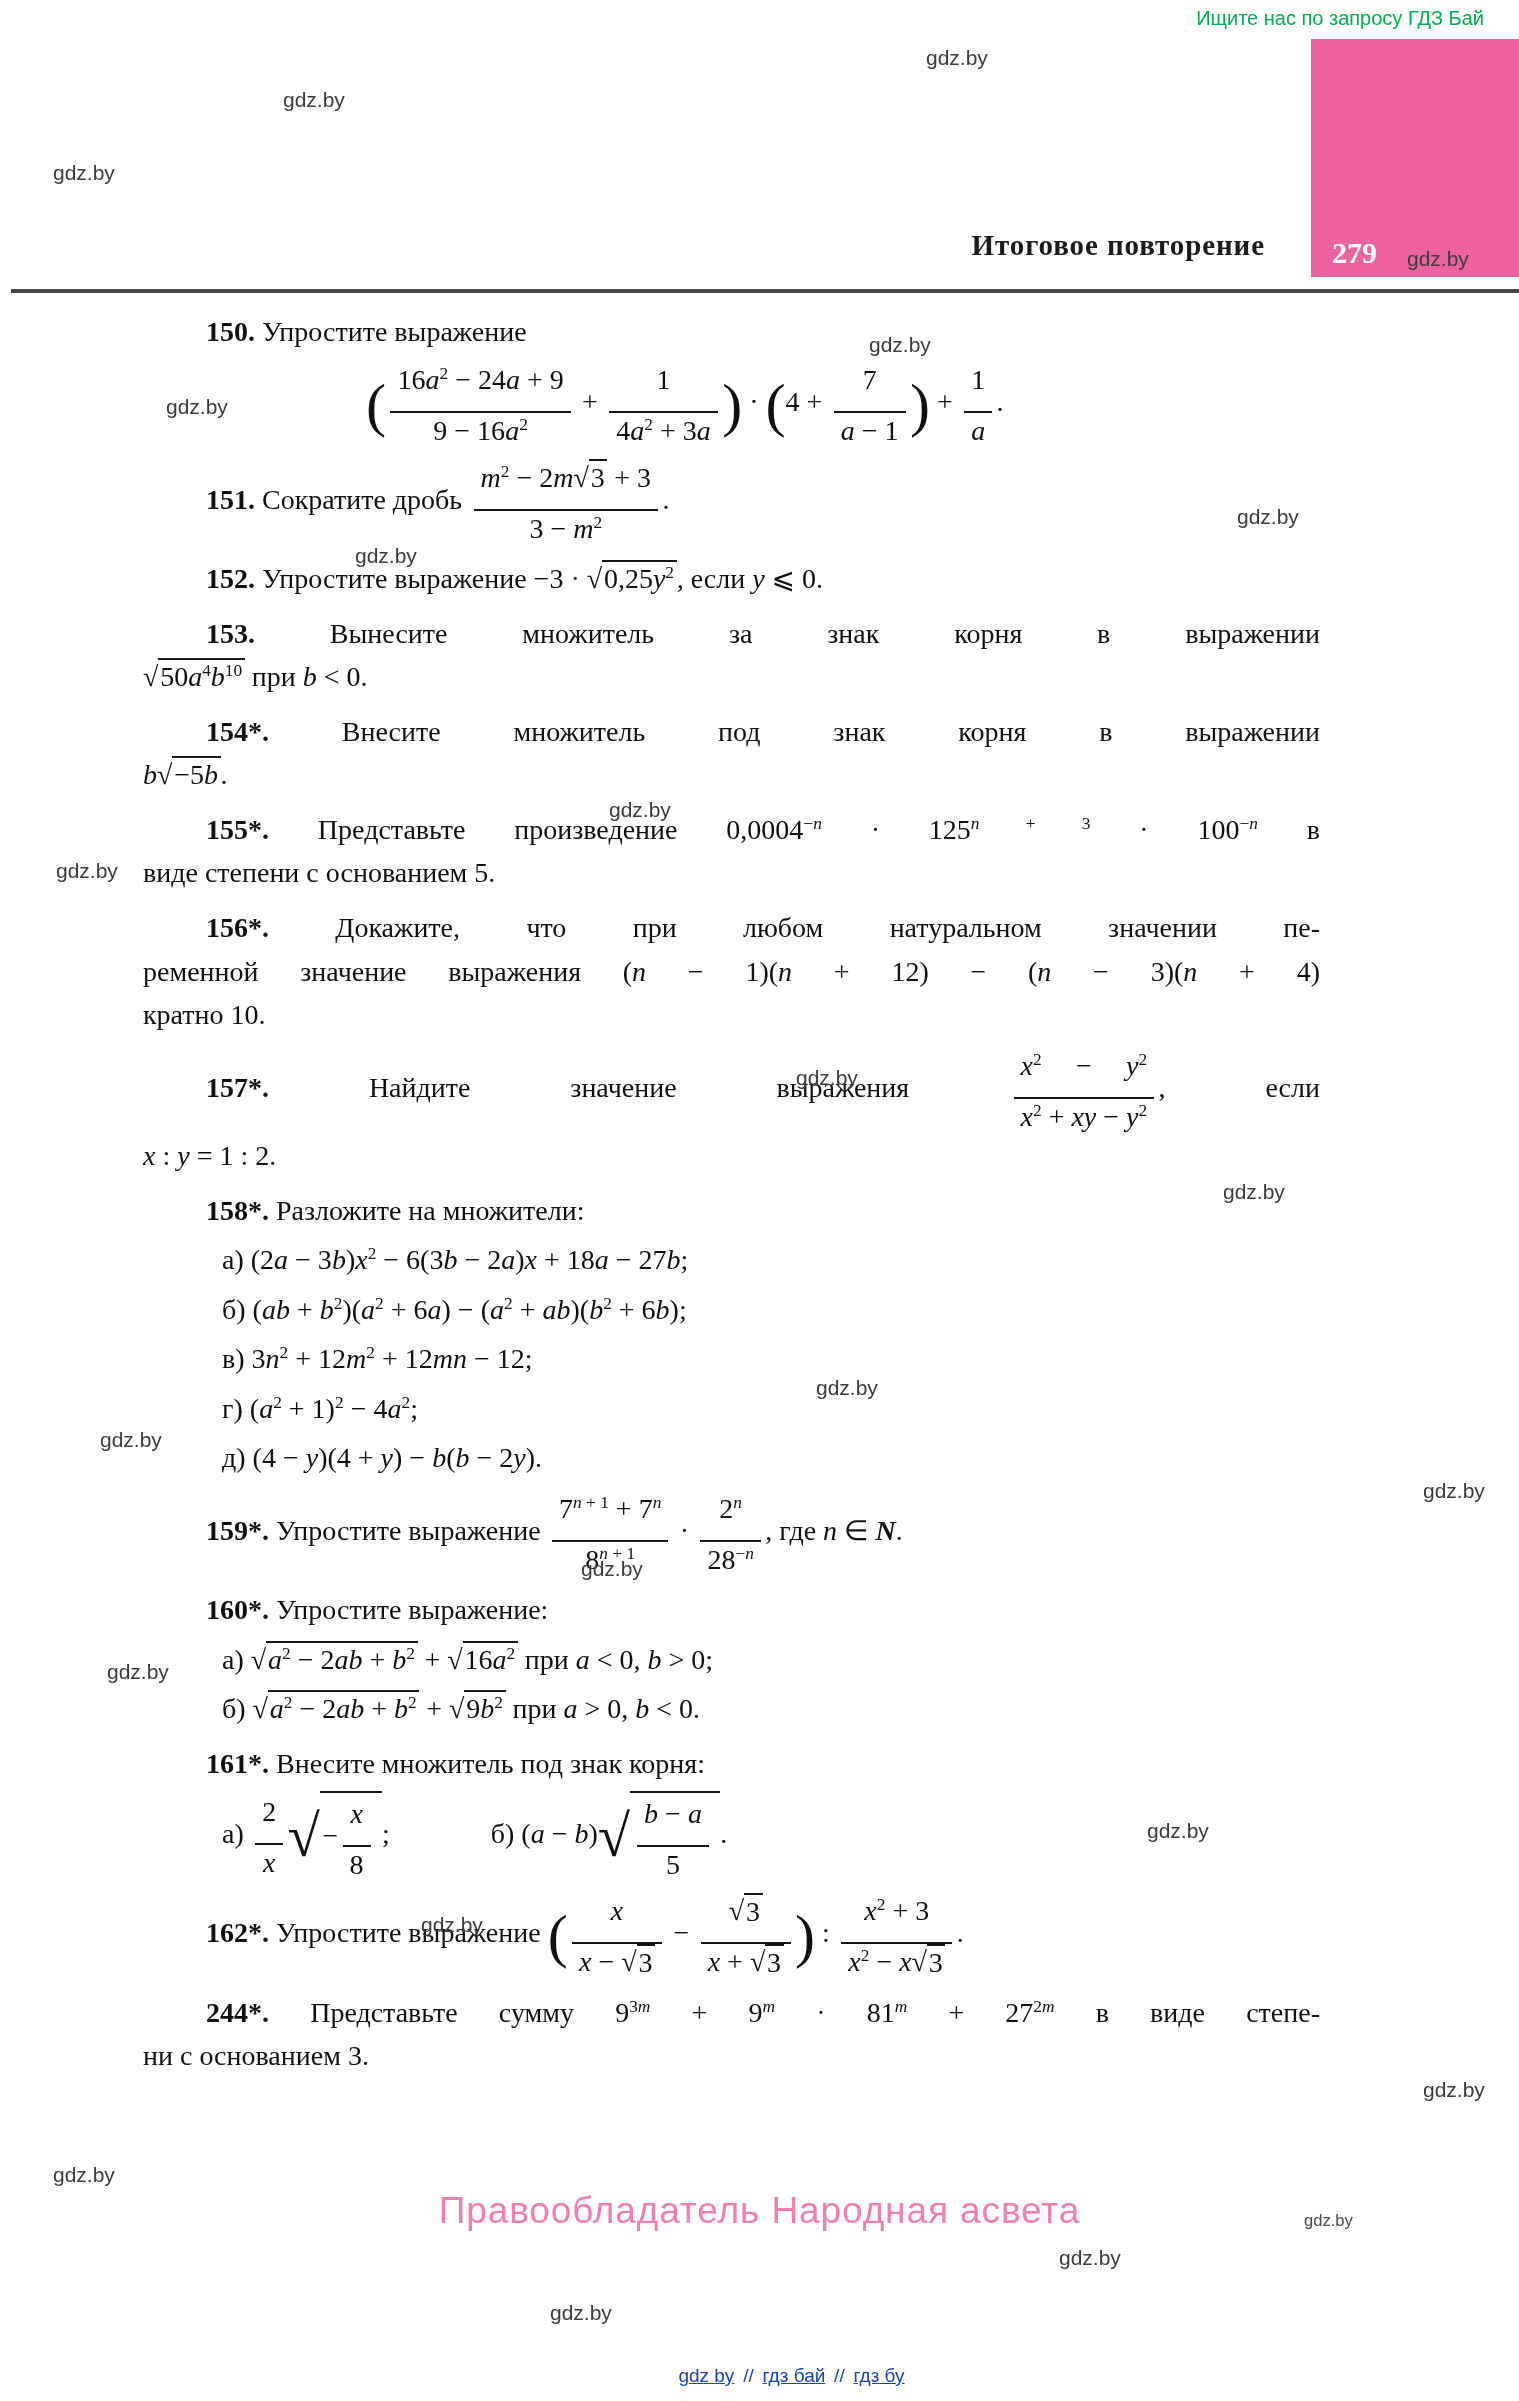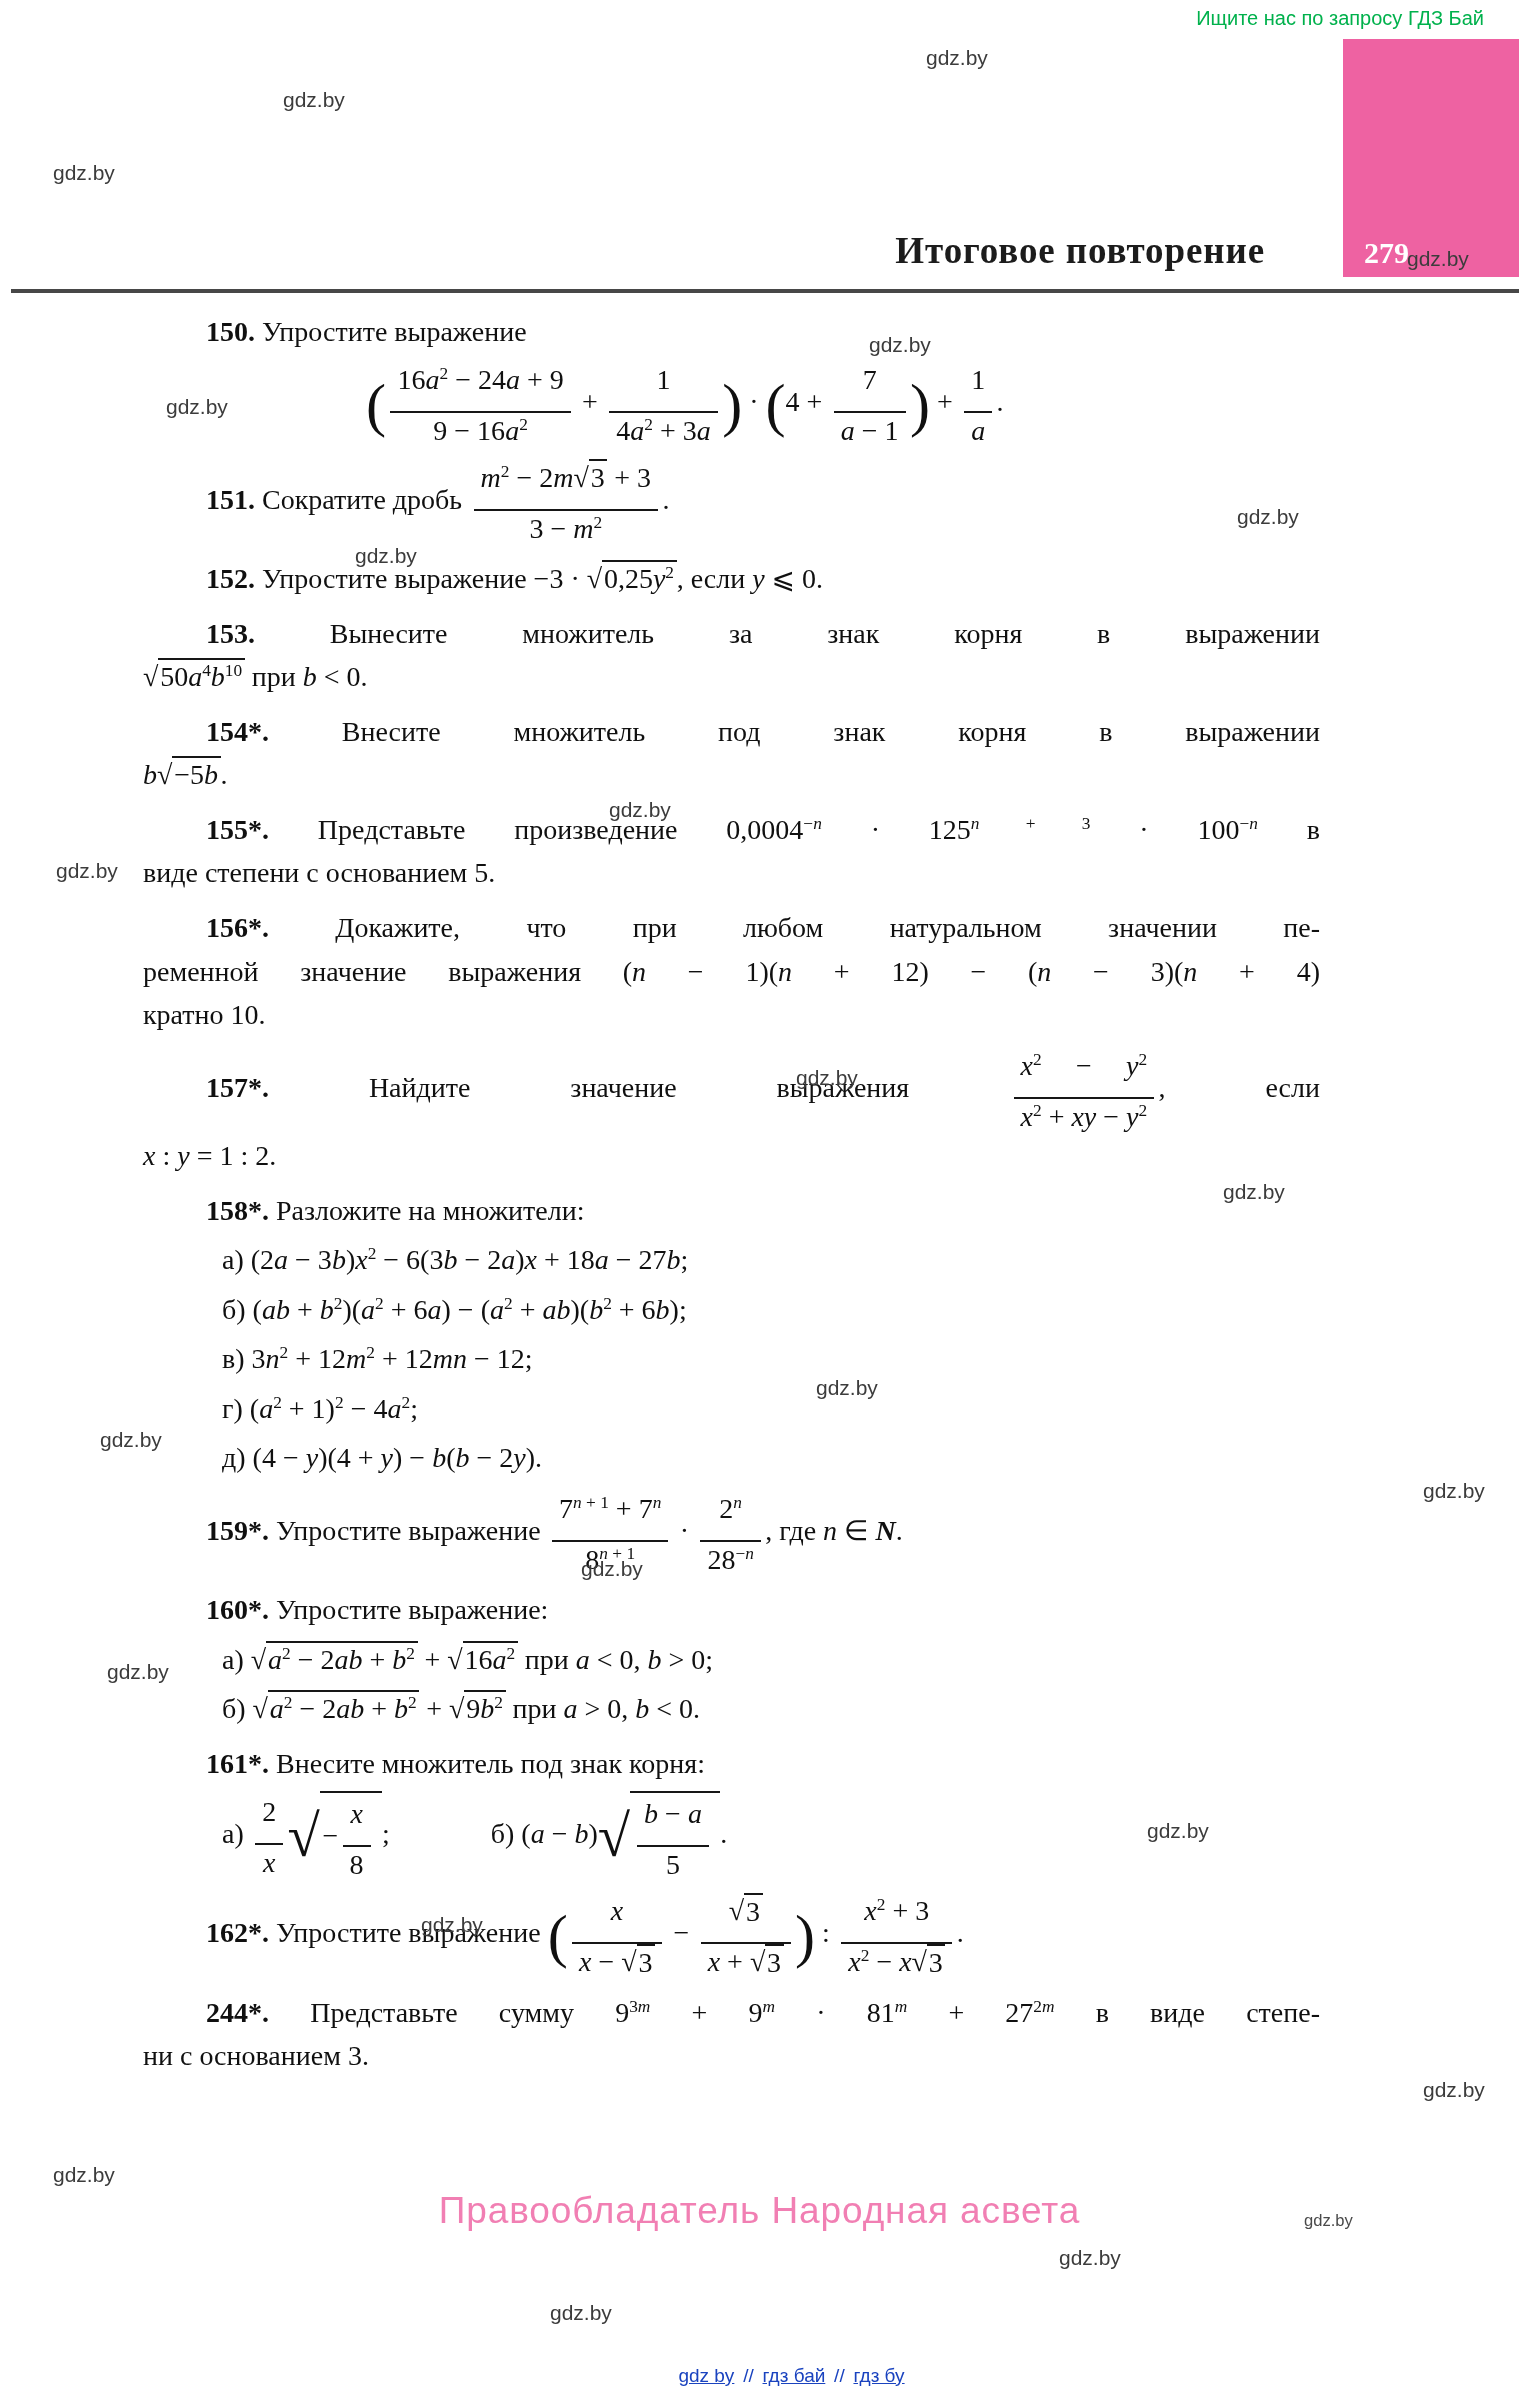--- a/index.html
+++ b/index.html
@@ -15,29 +15,29 @@
   }
   .wm-small { font-size:16.6px; color:#4a4a4a; }
 
   .top-note {
     position:absolute; top:7px; left:0; right:35px; text-align:right;
     font-family:"Liberation Sans", sans-serif; font-size:20px; color:#00b14c; z-index:8;
   }
 
   
   .corner-accent {
-    position:absolute; top:39px; right:0; width:176px; height:238px;
+    position:absolute; top:39px; right:0; width:208px; height:238px;
     background:#ee62a2; z-index:1;
   }
   .page-number {
     position:absolute; left:21px; bottom:7px; color:#ffffff;
     font-size:30px; font-weight:bold; font-family:"Liberation Serif", serif;
   }
   .section-title {
-    position:absolute; top:229px; right:254px; font-size:37px; font-weight:bold;
+    position:absolute; top:229px; right:254px; font-size:29px; font-weight:bold;
     color:#1c1c1c; z-index:2; letter-spacing:0.9px;
   }
   .header-rule {
     position:absolute; top:289px; left:10.5px; right:0; height:3.5px;
     background:#474747; z-index:2;
   }
 
   
   .content {
     position:absolute; top:310px; left:143px; width:1177px;

